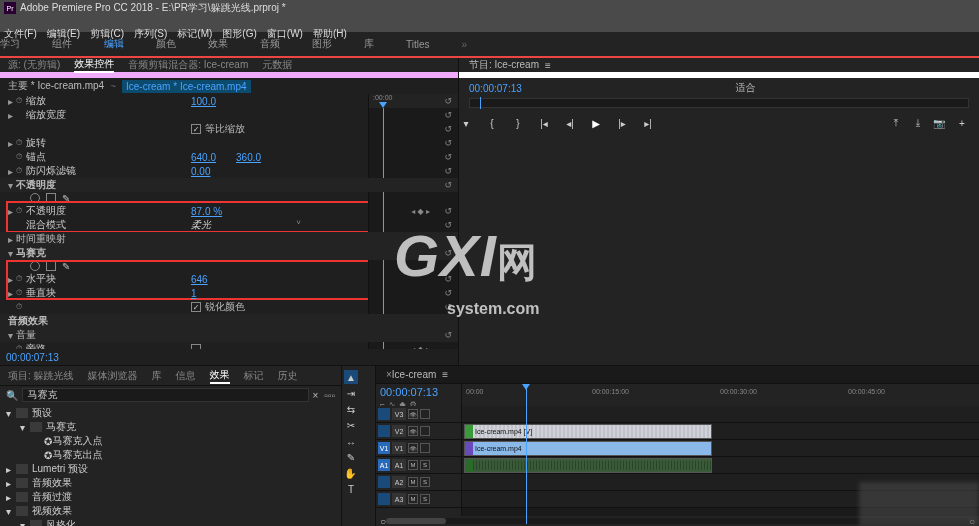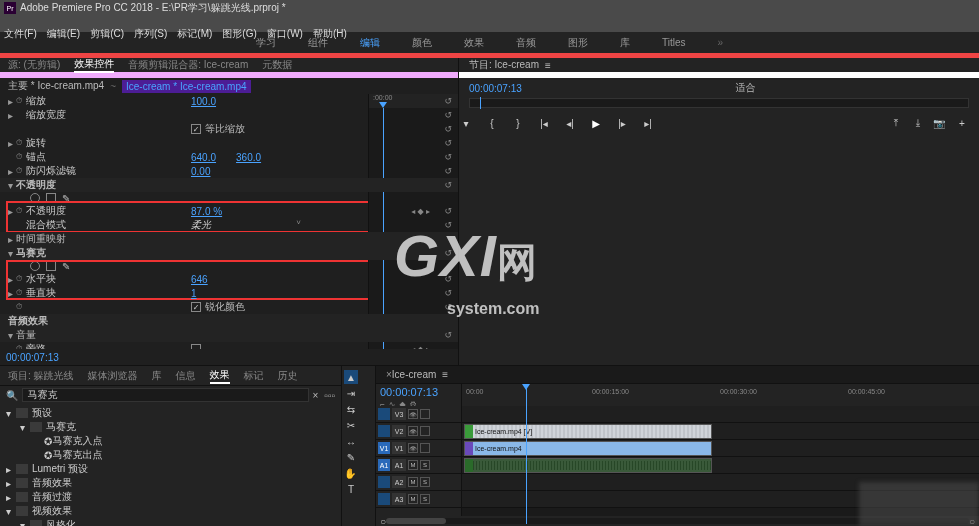--- a/index.html
+++ b/index.html
@@ -3,34 +3,34 @@
 <meta charset="utf-8">
 <style>
 * { margin: 0; padding: 0; box-sizing: border-box; font-family: "Microsoft YaHei", sans-serif; }
 body { width: 979px; height: 526px; background: #232323; color: #bbb; font-size: 10px; overflow: hidden; position: relative; }
 
 .titlebar { height: 16px; background: #4a4a4a; display: flex; align-items: center; padding-left: 4px; color: #ddd; font-size: 10px; }
 .titlebar-icon { width: 12px; height: 12px; background: #2a0033; margin-right: 4px; display: inline-flex; align-items: center; justify-content: center; font-size: 7px; color: #fff; }
 .menubar { height: 16px; background: #4a4a4a; display: flex; align-items: center; padding-left: 4px; gap: 10px; color: #ddd; font-size: 10px; }
 .menubar span { cursor: pointer; margin-top: 20px; }
 
-.workspace-bar { height: 26px; background: #232323; display: flex; align-items: center; justify-content: center; gap: 32px; font-size: 10px; border-bottom: 5px solid #ef4444; }
+.workspace-bar { height: 26px; background: #232323; display: flex; align-items: center; gap: 32px; font-size: 10px; border-bottom: 2px solid #ef4444; }
 .workspace-bar .ws { color: #999; cursor: pointer; }
 .workspace-bar .ws.active { color: #4aa3ff; }
 .workspace-bar .ws-arrow { color: #666; }
 
 .main { display: flex; height: 307px; }
 
 
 .left-panel { width: 459px; background: #1f1f1f; border-right: 1px solid #111; display: flex; flex-direction: column; }
 .lp-tabs { height: 20px; background: #232323; display: flex; align-items: center; gap: 14px; padding-left: 8px; font-size: 10px; border-bottom: 6px solid #f0abfc; }
 .lp-tabs .tab { color: #888; cursor: pointer; }
 .lp-tabs .tab.active { color: #fff; border-bottom: 2px solid #fff; }
 .lp-sub { height: 16px; display: flex; align-items: center; padding-left: 8px; font-size: 10px; }
-.lp-sub .clip-active { color: #4aa3ff; background: #4c1d95; padding: 1px 4px; }
+.lp-sub .clip-active { color: #4aa3ff; background: #0c4a6e; padding: 1px 4px; }
 .lp-body { flex: 1; overflow: hidden; position: relative; }
 .prop-row { height: 14px; display: flex; align-items: center; padding-left: 8px; position: relative; }
 .prop-row .tri { width: 8px; display: inline-block; color: #999; }
 .prop-row .clock { width: 10px; display: inline-block; color: #999; font-size: 8px; }
 .prop-row .label { flex: 0 0 165px; color: #ccc; font-size: 10px; }
 .prop-row .val { color: #4aa3ff; font-size: 10px; text-decoration: underline; cursor: ew-resize; }
 .prop-row .val2 { margin-left: 20px; }
 .prop-row .reset { position: absolute; right: 6px; color: #888; font-size: 9px; cursor: pointer; }
 .prop-row .kfarrow { position: absolute; right: 28px; color: #888; font-size: 8px; }
 .prop-row .checkbox { width: 10px; height: 10px; border: 1px solid #888; display: inline-flex; align-items: center; justify-content: center; margin-right: 4px; color: #ccc; font-size: 8px; }

